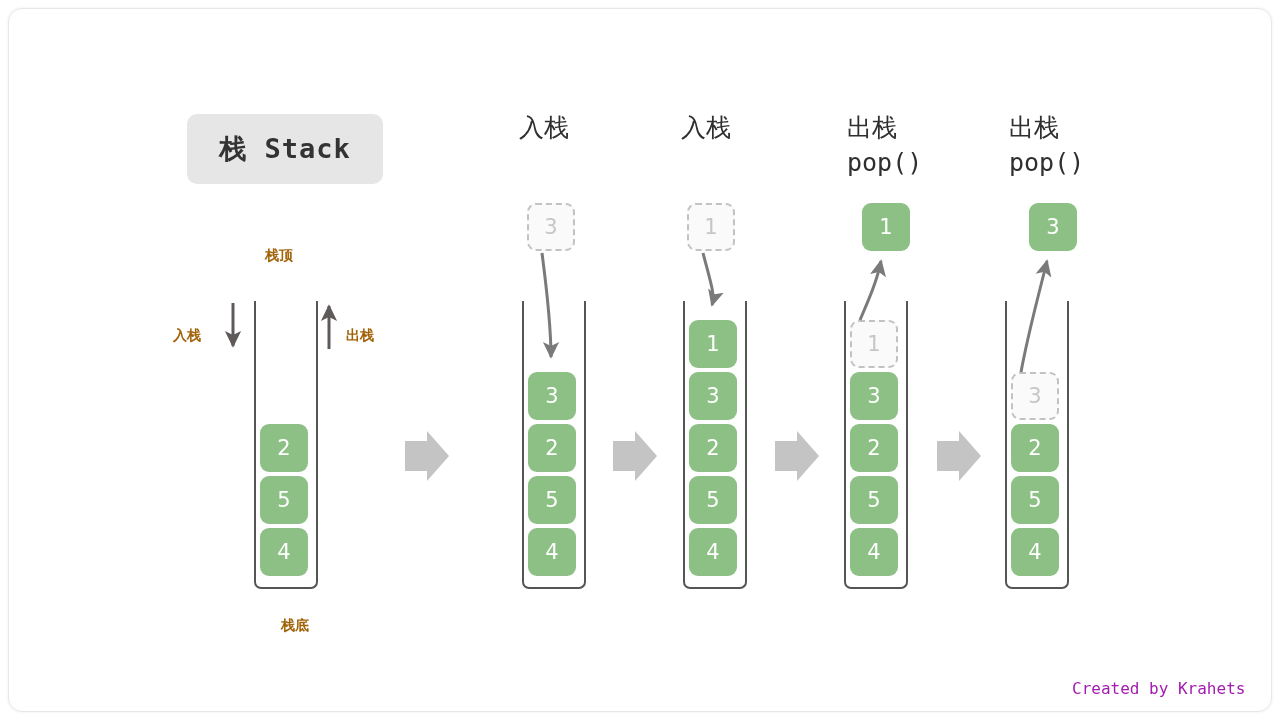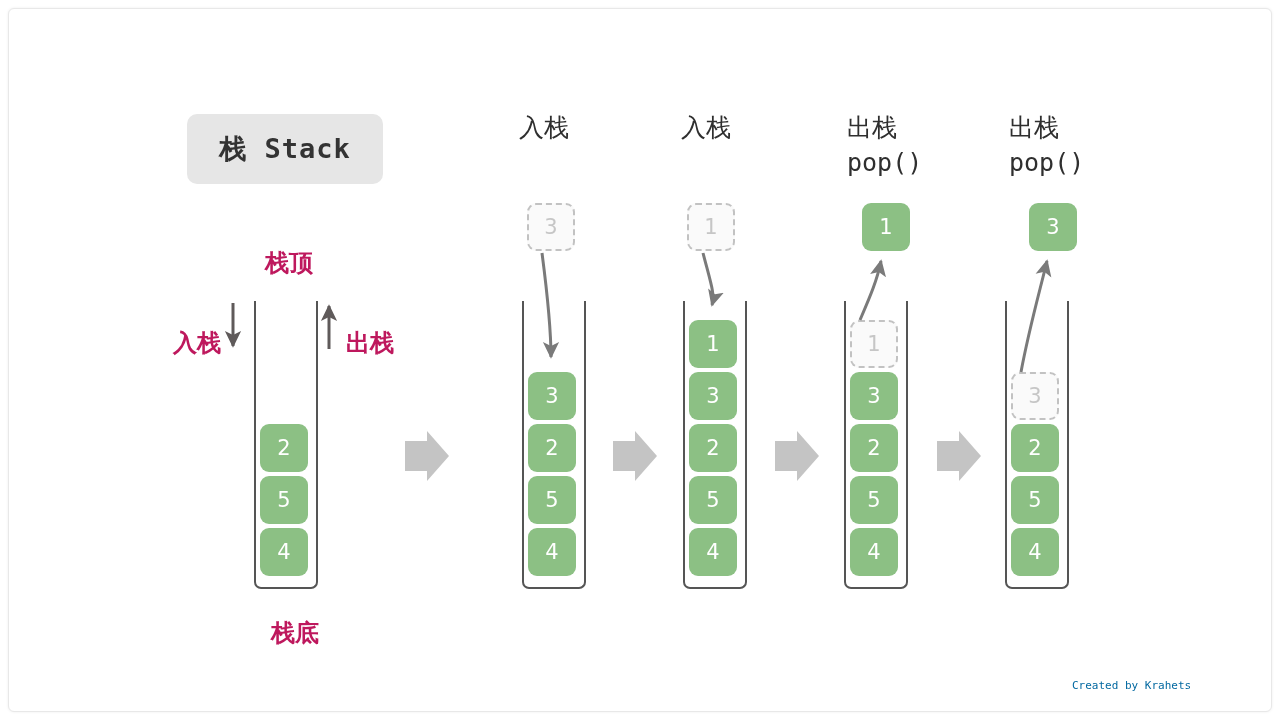--- a/index.html
+++ b/index.html
@@ -14,21 +14,21 @@
     font-family: "DejaVu Sans", "Liberation Sans", sans-serif;
   }
   #canvas {
     position: absolute;
     left: 8px;
     top: 8px;
     width: 1262px;
     height: 702px;
     background: #ffffff;
     border: 1px solid #e8e8e8;
-    border-radius: 6px;
+    border-radius: 14px;
     box-shadow: 0 0 3px rgba(0,0,0,0.07);
     overflow: hidden;
     text-decoration: underline;
   }
 
   .abs { position: absolute; }
 
   
   #title-badge {
     left: 178px; top: 105px;
@@ -59,29 +59,29 @@
     font-family: "DejaVu Sans Mono", "Liberation Mono", monospace;
     font-size: 25px;
     line-height: 36px;
     white-space: nowrap;
   }
   .arg { color: #3c8c42; font-weight: bold; }
 
   
   .cjk-label {
     font-family: "DejaVu Sans", "Liberation Sans", sans-serif;
-    font-size: 24px;
+    font-size: 14px;
     font-weight: bold;
-    color: #be185d;
+    color: #a16207;
     white-space: nowrap;
   }
   .footer-note {
     font-family: "DejaVu Sans Mono", "Liberation Mono", monospace;
-    font-size: 11px;
-    color: #0369a1;
+    font-size: 16px;
+    color: #a21caf;
     white-space: nowrap;
   }
 
   
   .stack-box {
     width: 64px;
     box-sizing: border-box;
     border-left: 2px solid #555555;
     border-right: 2px solid #555555;
     border-bottom: 2px solid #555555;
@@ -132,21 +132,21 @@
   <div class="abs cjk-label" style="left:164px; top:318px;">入栈</div>
 
   <div class="abs cjk-label" style="left:337px; top:318px;">出栈</div>
 
   <div class="abs stack-box" style="left:245px; top:292px; height:288px;"></div>
 
   <div class="cell filled" style="left:251px; top:415px;">2</div>
   <div class="cell filled" style="left:251px; top:467px;">5</div>
   <div class="cell filled" style="left:251px; top:519px;">4</div>
 
-  <div class="abs cjk-label" style="left:262px; top:608px;">栈底</div>
+  <div class="abs cjk-label" style="left:272px; top:608px;">栈底</div>
 
   <div class="abs col-head" style="left:510px; top:102px;">
     <div class="line1">入栈</div>
   </div>
 
   <div class="cell ghost" style="left:518px; top:194px;">3</div>
 
   <div class="abs stack-box" style="left:513px; top:292px; height:288px;"></div>
 
   <div class="cell filled" style="left:519px; top:363px;">3</div>

